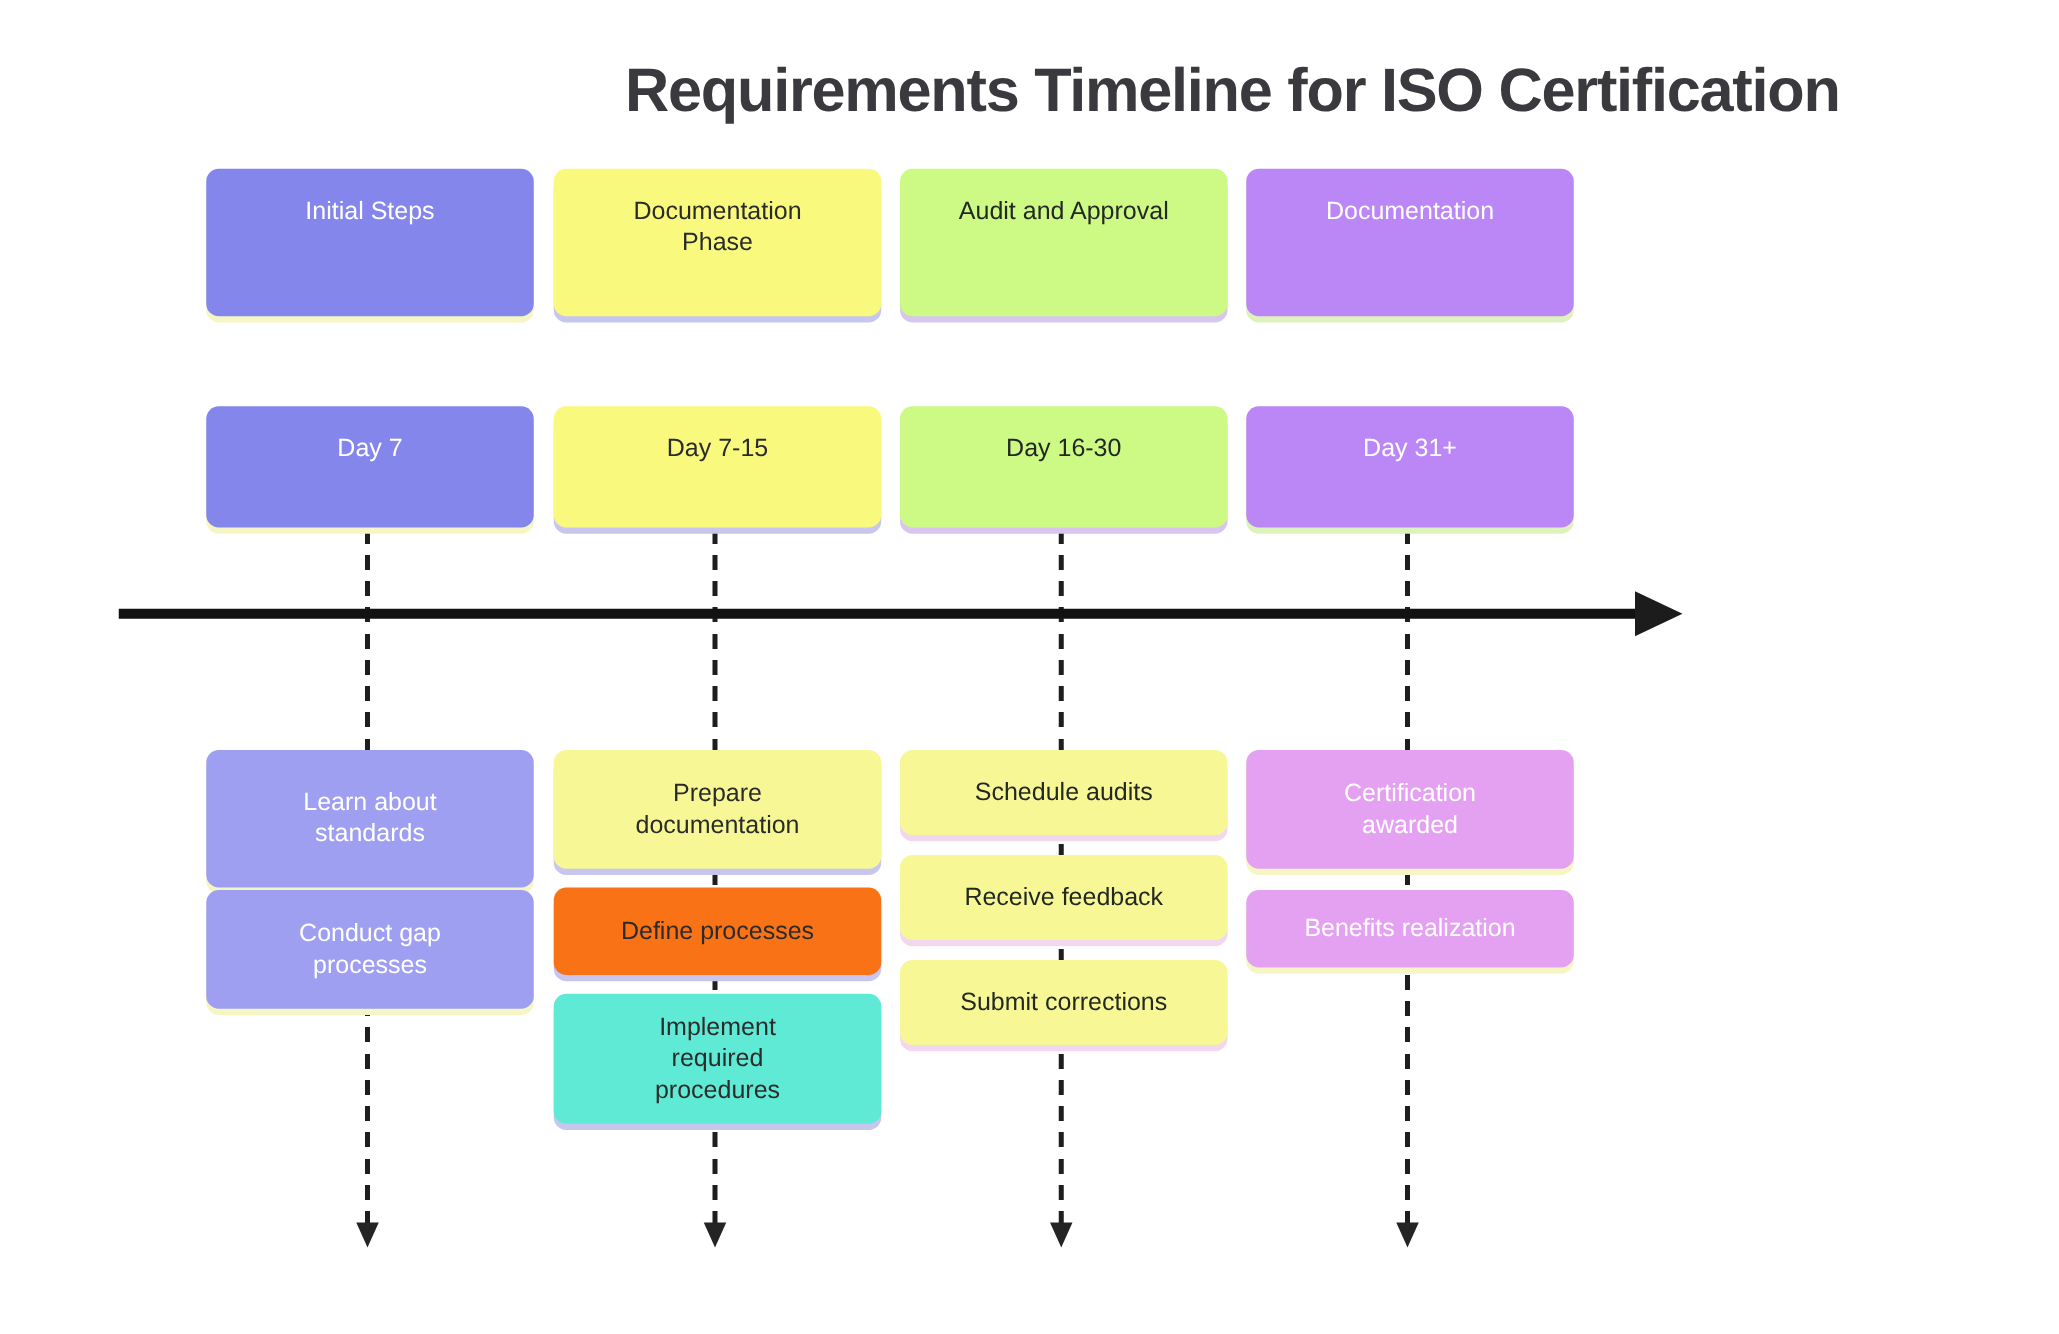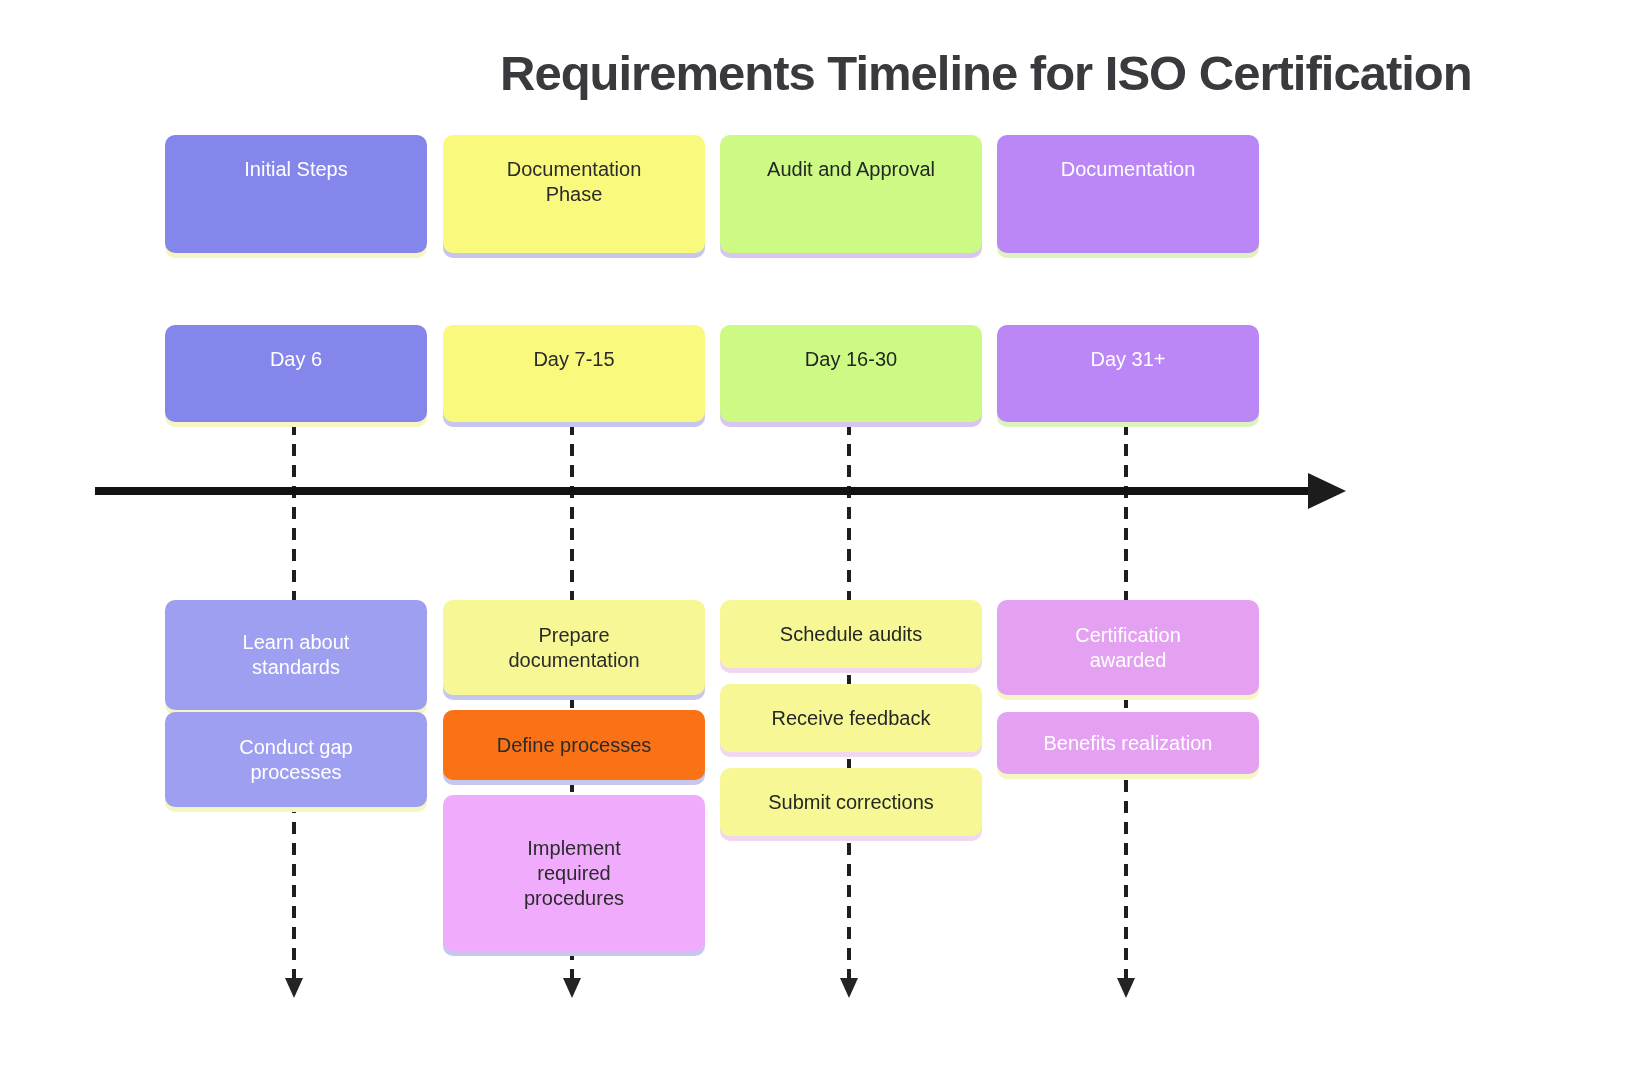--- a/index.html
+++ b/index.html
@@ -68,42 +68,42 @@
   <div class="dash-head" style="left:840px"></div>
   <div class="dash-head" style="left:1117px"></div>
 
   <div class="axis-line"></div>
   <div class="axis-head"></div>
 
   <div class="box phase c0 tone-head" style="background-color: rgb(132, 134, 236);">
     <span class="lbl">Initial Steps</span>
   </div>
   <div class="box day c0 tone-head" style="background-color: rgb(132, 134, 236);">
-    <span class="lbl">Day 6</span>
+    <span class="lbl">Day 7</span>
   </div>
   <div class="box c0 tone-task narrow" style="top: 600px; height: 110px; background-color: rgb(159, 159, 241);">
     <span class="lbl">Learn about standards</span>
   </div>
   <div class="box c0 tone-task narrow" style="top: 712px; height: 95px; background-color: rgb(159, 159, 241);">
     <span class="lbl">Conduct gap processes</span>
   </div>
 
   <div class="box phase c1 tone-head phase-narrow" style="background-color: rgb(249, 249, 125);">
     <span class="lbl">Documentation Phase</span>
   </div>
   <div class="box day c1 tone-head" style="background-color: rgb(249, 249, 125);">
     <span class="lbl">Day 7-15</span>
   </div>
   <div class="box c1 tone-task narrow" style="top: 600px; height: 95px; background-color: rgb(247, 247, 149);">
     <span class="lbl">Prepare documentation</span>
   </div>
   <div class="box c1 tone-task" style="top: 710px; height: 70px; background-color: #f97316;">
     <span class="lbl">Define processes</span>
   </div>
-  <div class="box c1 tone-task narrow" style="top: 795px; height: 156px; background-color: #f0abfc;">
+  <div class="box c1 tone-task narrow" style="top: 795px; height: 104px; background-color: #5eead4;">
     <span class="lbl">Implement required procedures</span>
   </div>
 
   <div class="box phase c2 tone-head" style="background-color: rgb(205, 249, 133);">
     <span class="lbl">Audit and Approval</span>
   </div>
   <div class="box day c2 tone-head" style="background-color: rgb(205, 249, 133);">
     <span class="lbl">Day 16-30</span>
   </div>
   <div class="box c2 tone-task" style="top: 600px; height: 68px; background-color: rgb(247, 247, 149);">

